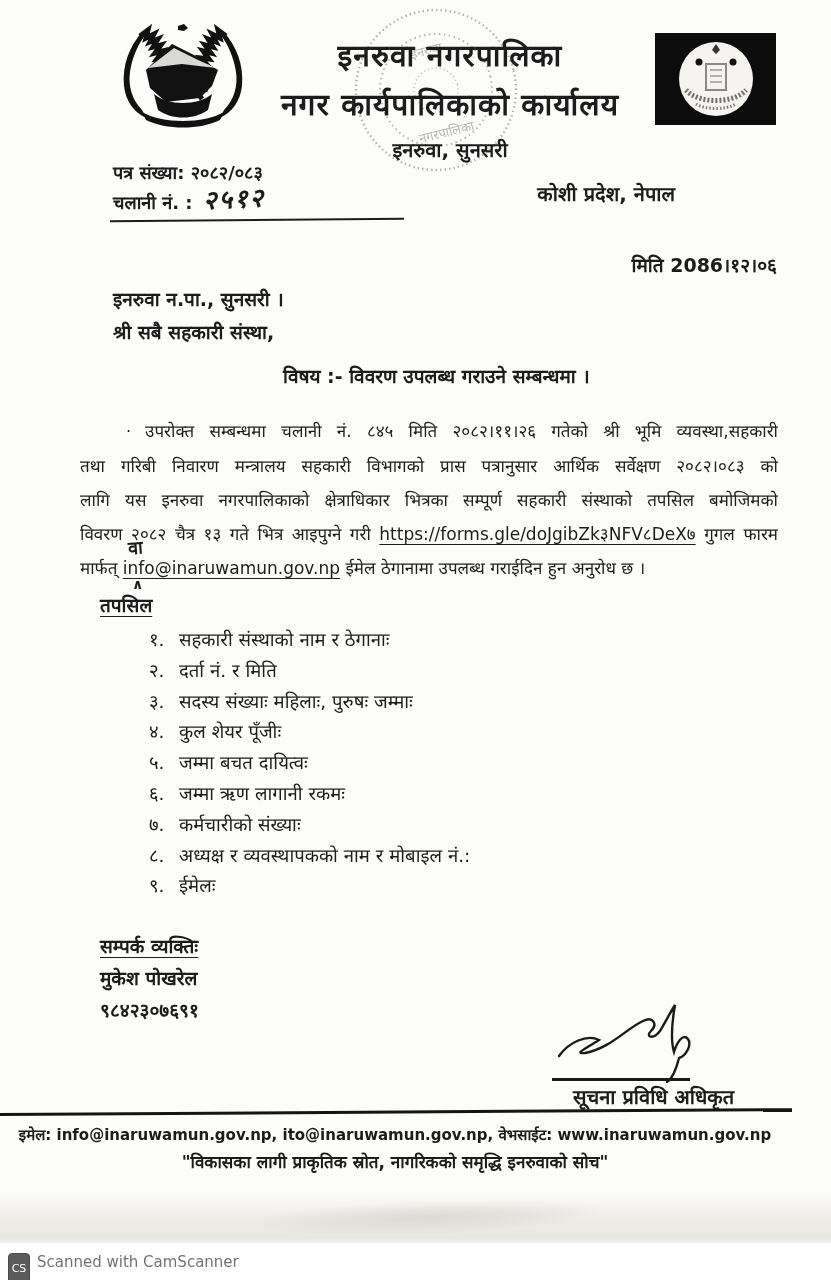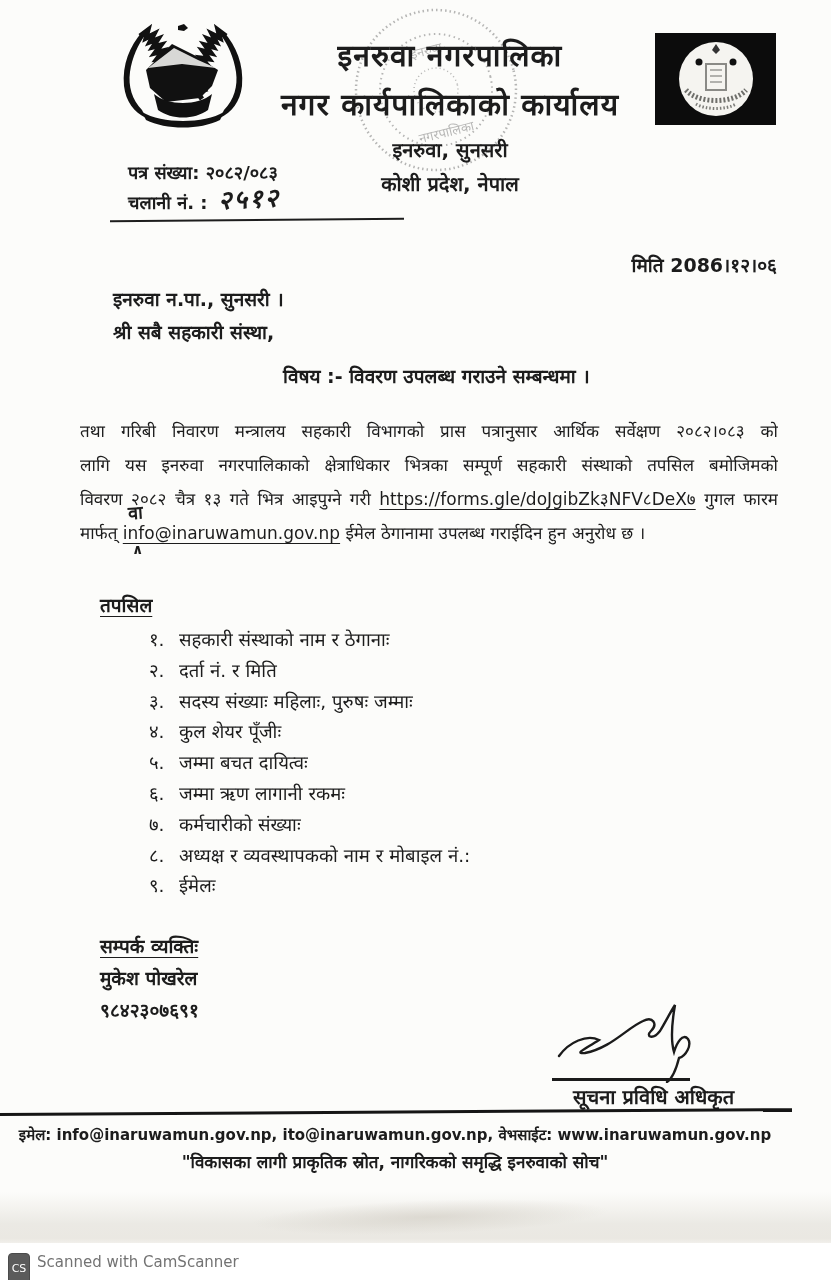--- a/index.html
+++ b/index.html
@@ -7,25 +7,25 @@
   body { font-family:"DejaVu Sans", sans-serif; color:#1c1c1c; }
   .page { position:relative; width:831px; height:1280px; background:#fcfcfa; overflow:hidden; }
 
   
   .emblem-left { position:absolute; left:112px; top:24px; width:142px; height:110px; }
   .seal-right  { position:absolute; left:655px; top:33px; width:121px; height:92px; background:#0c0c0c; display:flex; align-items:center; justify-content:center; }
   .head-center { position:absolute; left:225px; top:34px; width:450px; text-align:center; }
   .head-line1 { font-size:30px; font-weight:700; letter-spacing:1px; }
   .head-line2 { font-size:30px; font-weight:700; margin-top:8px; letter-spacing:1px; }
   .head-line3 { font-size:20px; font-weight:700; margin-top:12px; }
-  .head-line4 { font-size:20px; font-weight:700; margin-top:7px; }
+  .head-line4 { font-size:20px; font-weight:700; margin-top:17px;text-align:right; }
 
   .stamp { position:absolute; left:338px; top:-12px; width:196px; height:204px; opacity:.42; pointer-events:none; }
 
-  .ref-block { position:absolute; left:128px; top:158px; font-size:18px; font-weight:700; line-height:30px; }
+  .ref-block { position:absolute; left:113px; top:158px; font-size:18px; font-weight:700; line-height:30px; }
   .chalani-row { display:flex; align-items:flex-start; gap:10px; }
   .chalani-no { font-size:26px; font-weight:600; font-style:italic; transform:rotate(-3deg); letter-spacing:2px; margin-top:-4px; }
   .chalani-rule { position:absolute; left:110px; top:219px; width:294px; height:2px; background:#1d1d1d; transform:rotate(-0.5deg); }
 
   .date-line { position:absolute; left:565px; top:252px; width:212px; font-size:19px; font-weight:600; text-align:right; }
 
   .recipient { position:absolute; left:113px; top:283px; font-size:19px; font-weight:600; line-height:33px; }
 
   .subject { position:absolute; left:283px; top:363px; font-size:19px; font-weight:700; }
 
@@ -132,20 +132,21 @@
   <div class="date-line">मिति 2086।१२।०६</div>
 
   <div class="recipient">
     <div>इनरुवा न.पा., सुनसरी ।</div>
     <div>श्री सबै सहकारी संस्था,</div>
   </div>
 
   <div class="subject">विषय :- विवरण उपलब्ध गराउने सम्बन्धमा ।</div>
 
   <div class="body-para">
+    <div class="jline first"><span class="bullet">·</span><span>उपरोक्त सम्बन्धमा चलानी नं. ८४५ मिति २०८२।११।२६ गतेको श्री भूमि व्यवस्था,सहकारी</span></div>
     <div class="jline">तथा गरिबी निवारण मन्त्रालय सहकारी विभागको प्रास पत्रानुसार आर्थिक सर्वेक्षण २०८२।०८३ को</div>
     <div class="jline">लागि यस इनरुवा नगरपालिकाको क्षेत्राधिकार भित्रका सम्पूर्ण सहकारी संस्थाको तपसिल बमोजिमको</div>
     <div class="jline"><span>विवरण २०८२ चैत्र १३ गते भित्र आइपुग्ने गरी</span> <span class="u-link">https://forms.gle/doJgibZk३NFV८DeX७</span> <span>गुगल फारम</span></div>
     <div class="lline">
       <span class="hand-insert">वा</span>
       <span class="hand-caret">∧</span>
       <span>मार्फत्</span> <span class="u-link">info@inaruwamun.gov.np</span> <span>ईमेल ठेगानामा उपलब्ध गराईदिन हुन अनुरोध छ ।</span>
     </div>
   </div>
 

